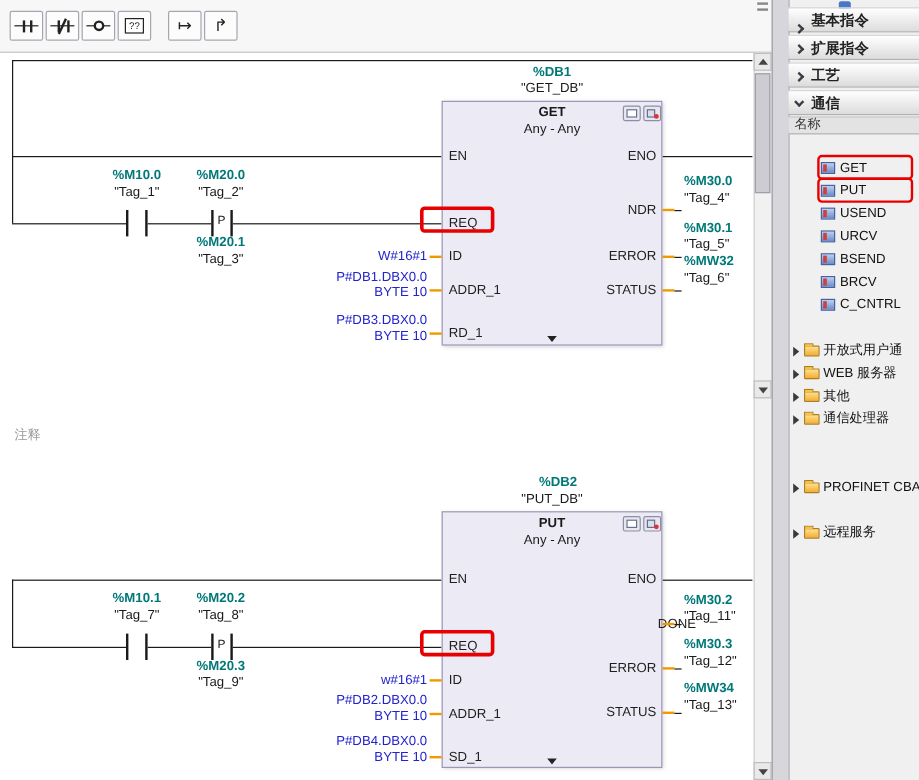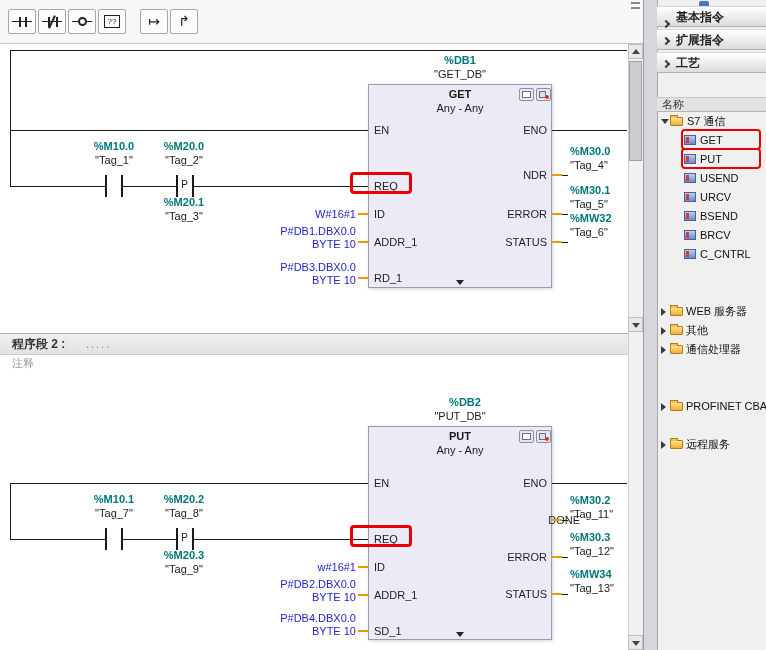--- a/index.html
+++ b/index.html
@@ -164,24 +164,20 @@
   <span class="t" style="left:570px;top:159px">"Tag_4"</span>
   <div class="stub" style="left:552px;top:213px"></div>
   <div class="wh" style="left:562px;top:214px;width:6px"></div>
   <span class="t op" style="left:570px;top:184px">%M30.1</span>
   <span class="t" style="left:570px;top:198px">"Tag_5"</span>
   <div class="stub" style="left:552px;top:241px"></div>
   <div class="wh" style="left:562px;top:242px;width:6px"></div>
   <span class="t op" style="left:570px;top:212px">%MW32</span>
   <span class="t" style="left:570px;top:226px">"Tag_6"</span>
 
-  <div id="netbar">
-    <span class="title">程序段 2 :</span>
-    <span class="dots">.....</span>
-  </div>
   <span class="t" style="left:12px;top:357px;color:#9a9a9a">注释</span>
 
   <div class="wv" style="left:10px;top:483px;height:57px"></div>
   <div class="wh" style="left:10px;top:483px;width:358px"></div>
   <div class="wh" style="left:552px;top:483px;width:75px"></div>
   <div class="wh" style="left:10px;top:539px;width:95px"></div>
   <div class="wh" style="left:123px;top:539px;width:53px"></div>
   <div class="wh" style="left:194px;top:539px;width:174px"></div>
 
   <span class="t ctr op" style="left:114px;top:493px">%M10.1</span>
@@ -272,27 +268,26 @@
     <span style="position:absolute;left:19px;top:1px">基本指令</span>
   </div>
   <div class="sect" style="top:52px">
     <span class="chev r" style="position:absolute;left:6px;top:8px"></span>
     <span style="position:absolute;left:19px;top:1px">工艺</span>
   </div>
   <div class="sect" style="top:29px">
     <span class="chev r" style="position:absolute;left:6px;top:8px"></span>
     <span style="position:absolute;left:19px;top:1px">扩展指令</span>
   </div>
+  <div class="sect" style="top:75px">
+    <span class="chev d" style="position:absolute;left:6px;top:6px"></span>
+    <span style="position:absolute;left:19px;top:1px">通信</span>
+  </div>
   <div class="namehdr"><span>名称</span></div>
 
-  <div class="trow" style="top:112px">
-    <span class="expD" style="left:4px;top:7px"></span>
-    <span class="fold" style="left:13px"></span>
-    <span class="lbl" style="left:30px">S7 通信</span>
-  </div>
   <div class="trow" style="top:131px">
     <span class="binst" style="left:27px"></span>
     <span class="lbl" style="left:43px">GET</span>
   </div>
   <div class="trow" style="top:150px">
     <span class="binst" style="left:27px"></span>
     <span class="lbl" style="left:43px">PUT</span>
   </div>
   <div class="trow" style="top:169px">
     <span class="binst" style="left:27px"></span>
@@ -306,20 +301,25 @@
     <span class="binst" style="left:27px"></span>
     <span class="lbl" style="left:43px">URCV</span>
   </div>
   <div class="trow" style="top:245px">
     <span class="binst" style="left:27px"></span>
     <span class="lbl" style="left:43px">C_CNTRL</span>
   </div>
   <div class="trow" style="top:226px">
     <span class="binst" style="left:27px"></span>
     <span class="lbl" style="left:43px">BRCV</span>
+  </div>
+  <div class="trow" style="top:283px">
+    <span class="expR" style="left:4px;top:6px"></span>
+    <span class="fold" style="left:13px"></span>
+    <span class="lbl" style="left:29px">开放式用户通</span>
   </div>
   <div class="trow" style="top:302px">
     <span class="expR" style="left:4px;top:6px"></span>
     <span class="fold" style="left:13px"></span>
     <span class="lbl" style="left:29px">WEB 服务器</span>
   </div>
   <div class="trow" style="top:321px">
     <span class="expR" style="left:4px;top:6px"></span>
     <span class="fold" style="left:13px"></span>
     <span class="lbl" style="left:29px">其他</span>

